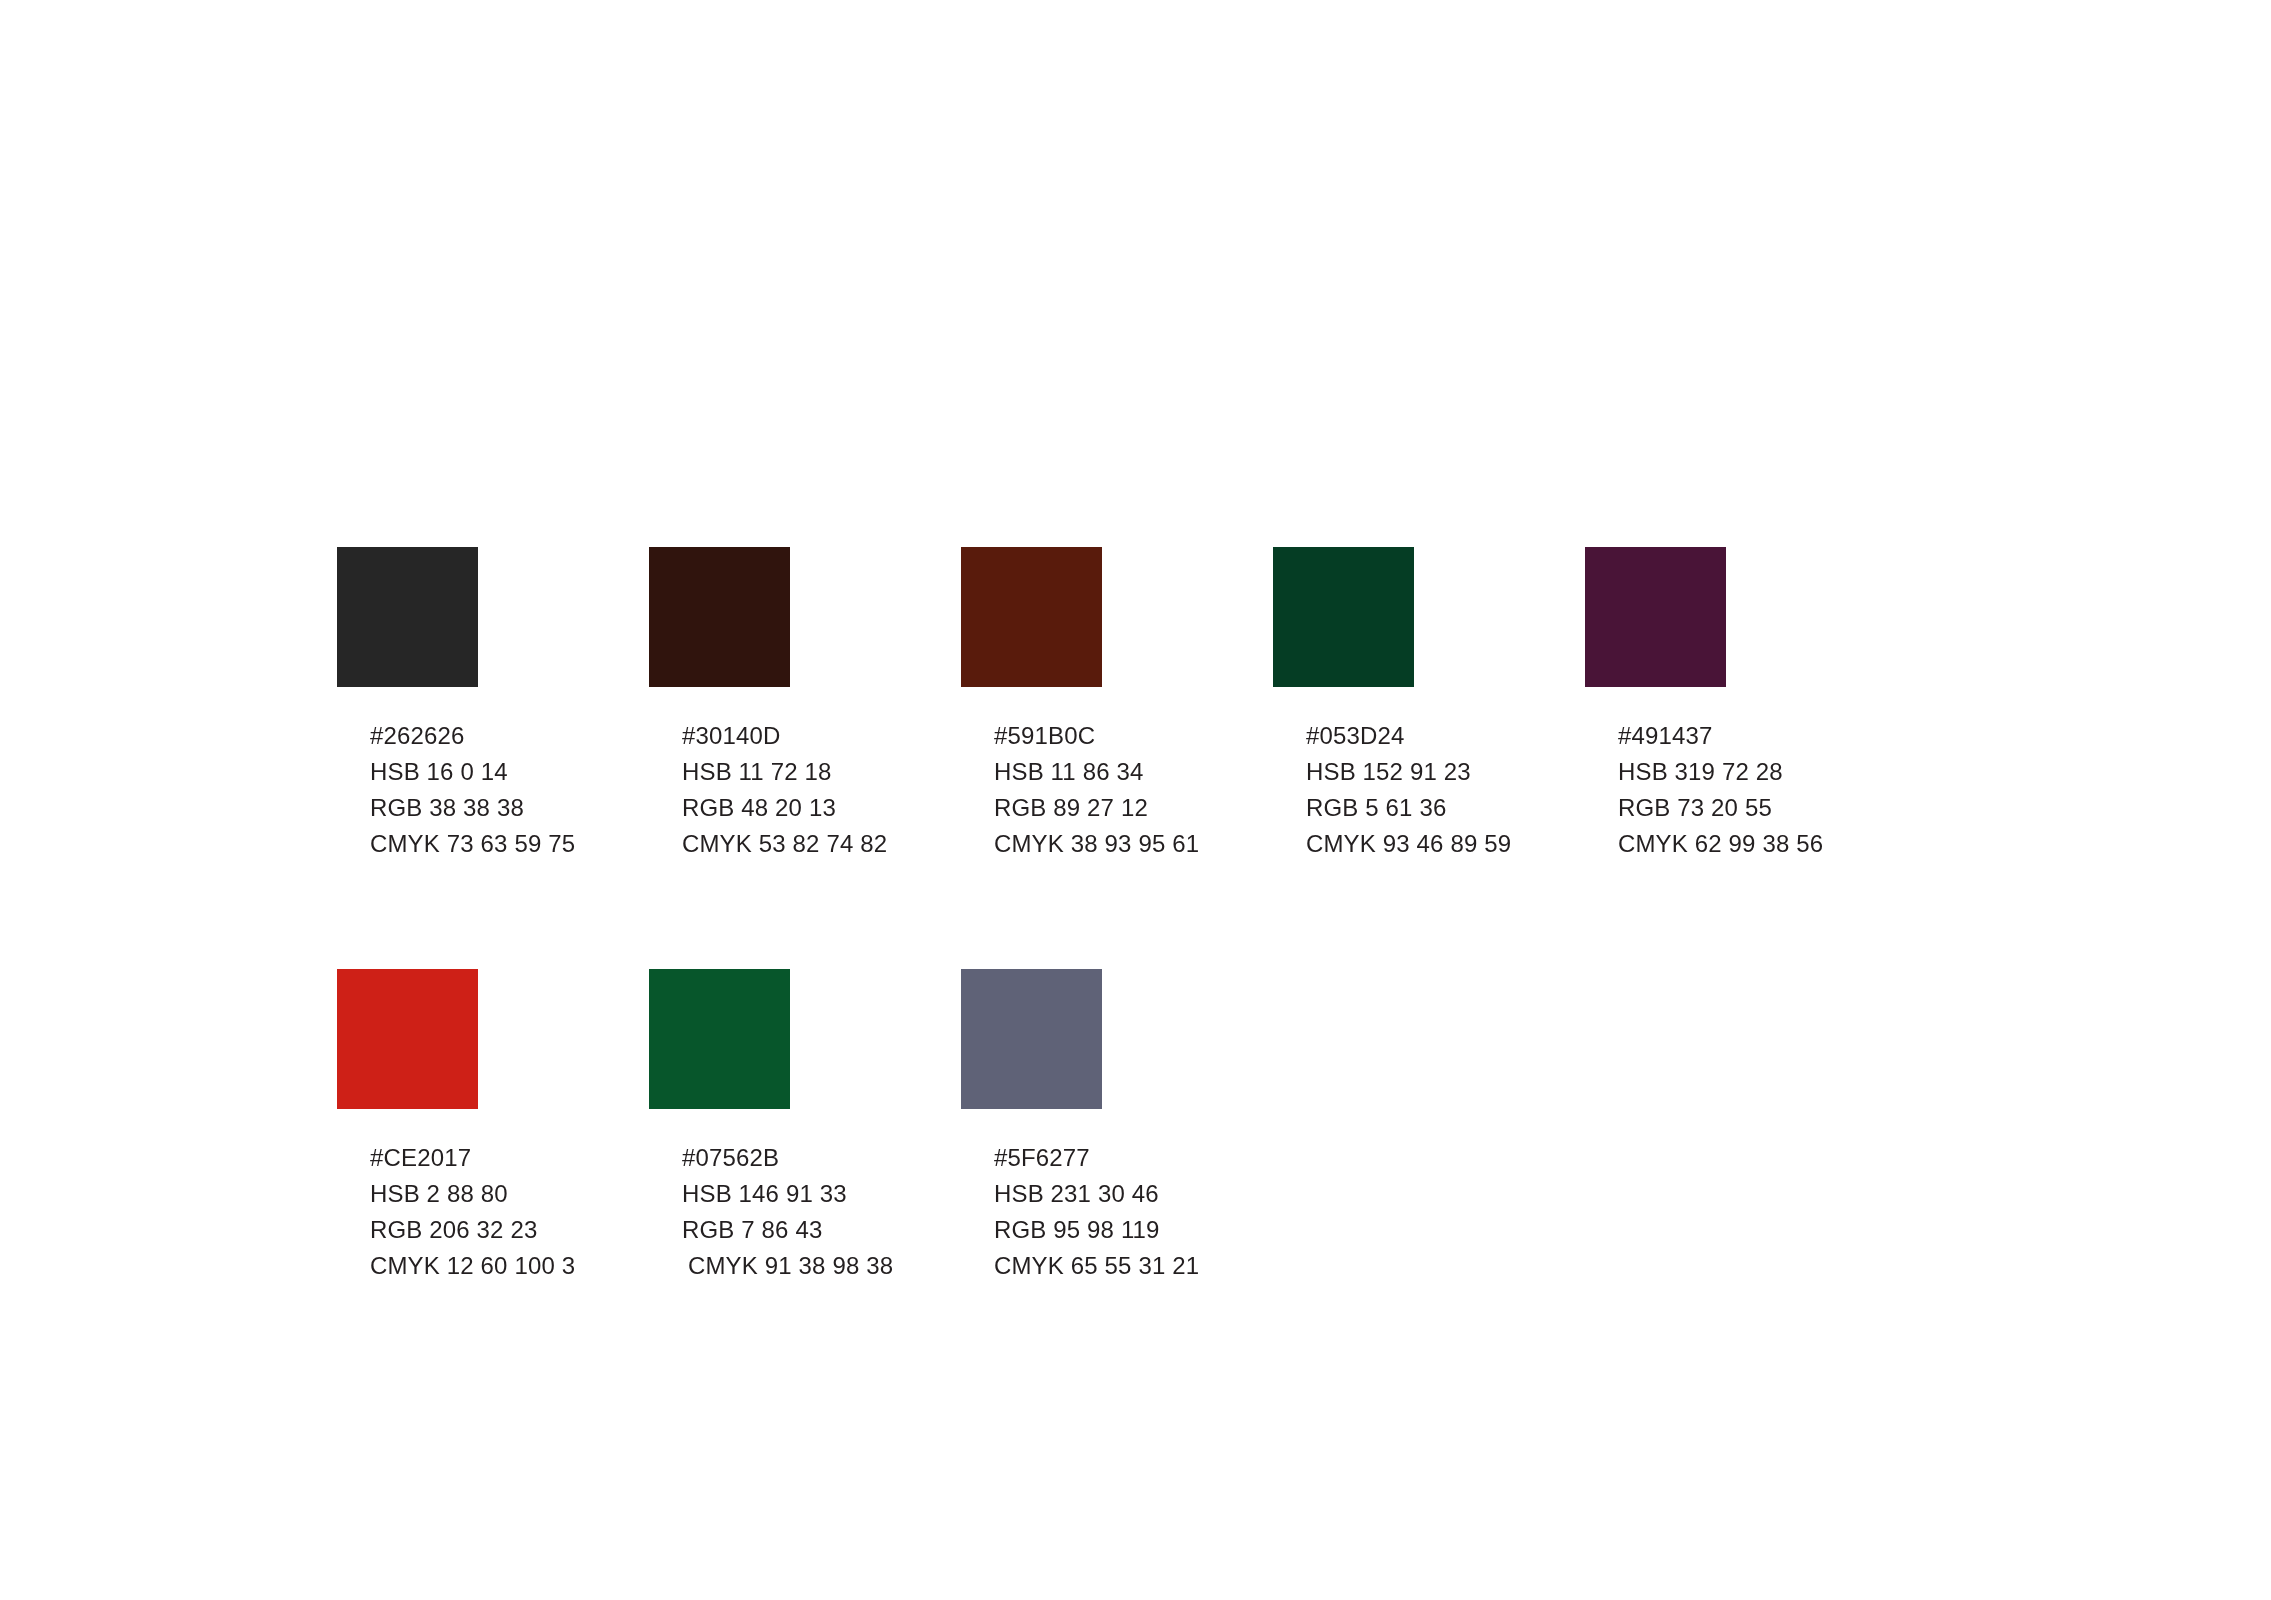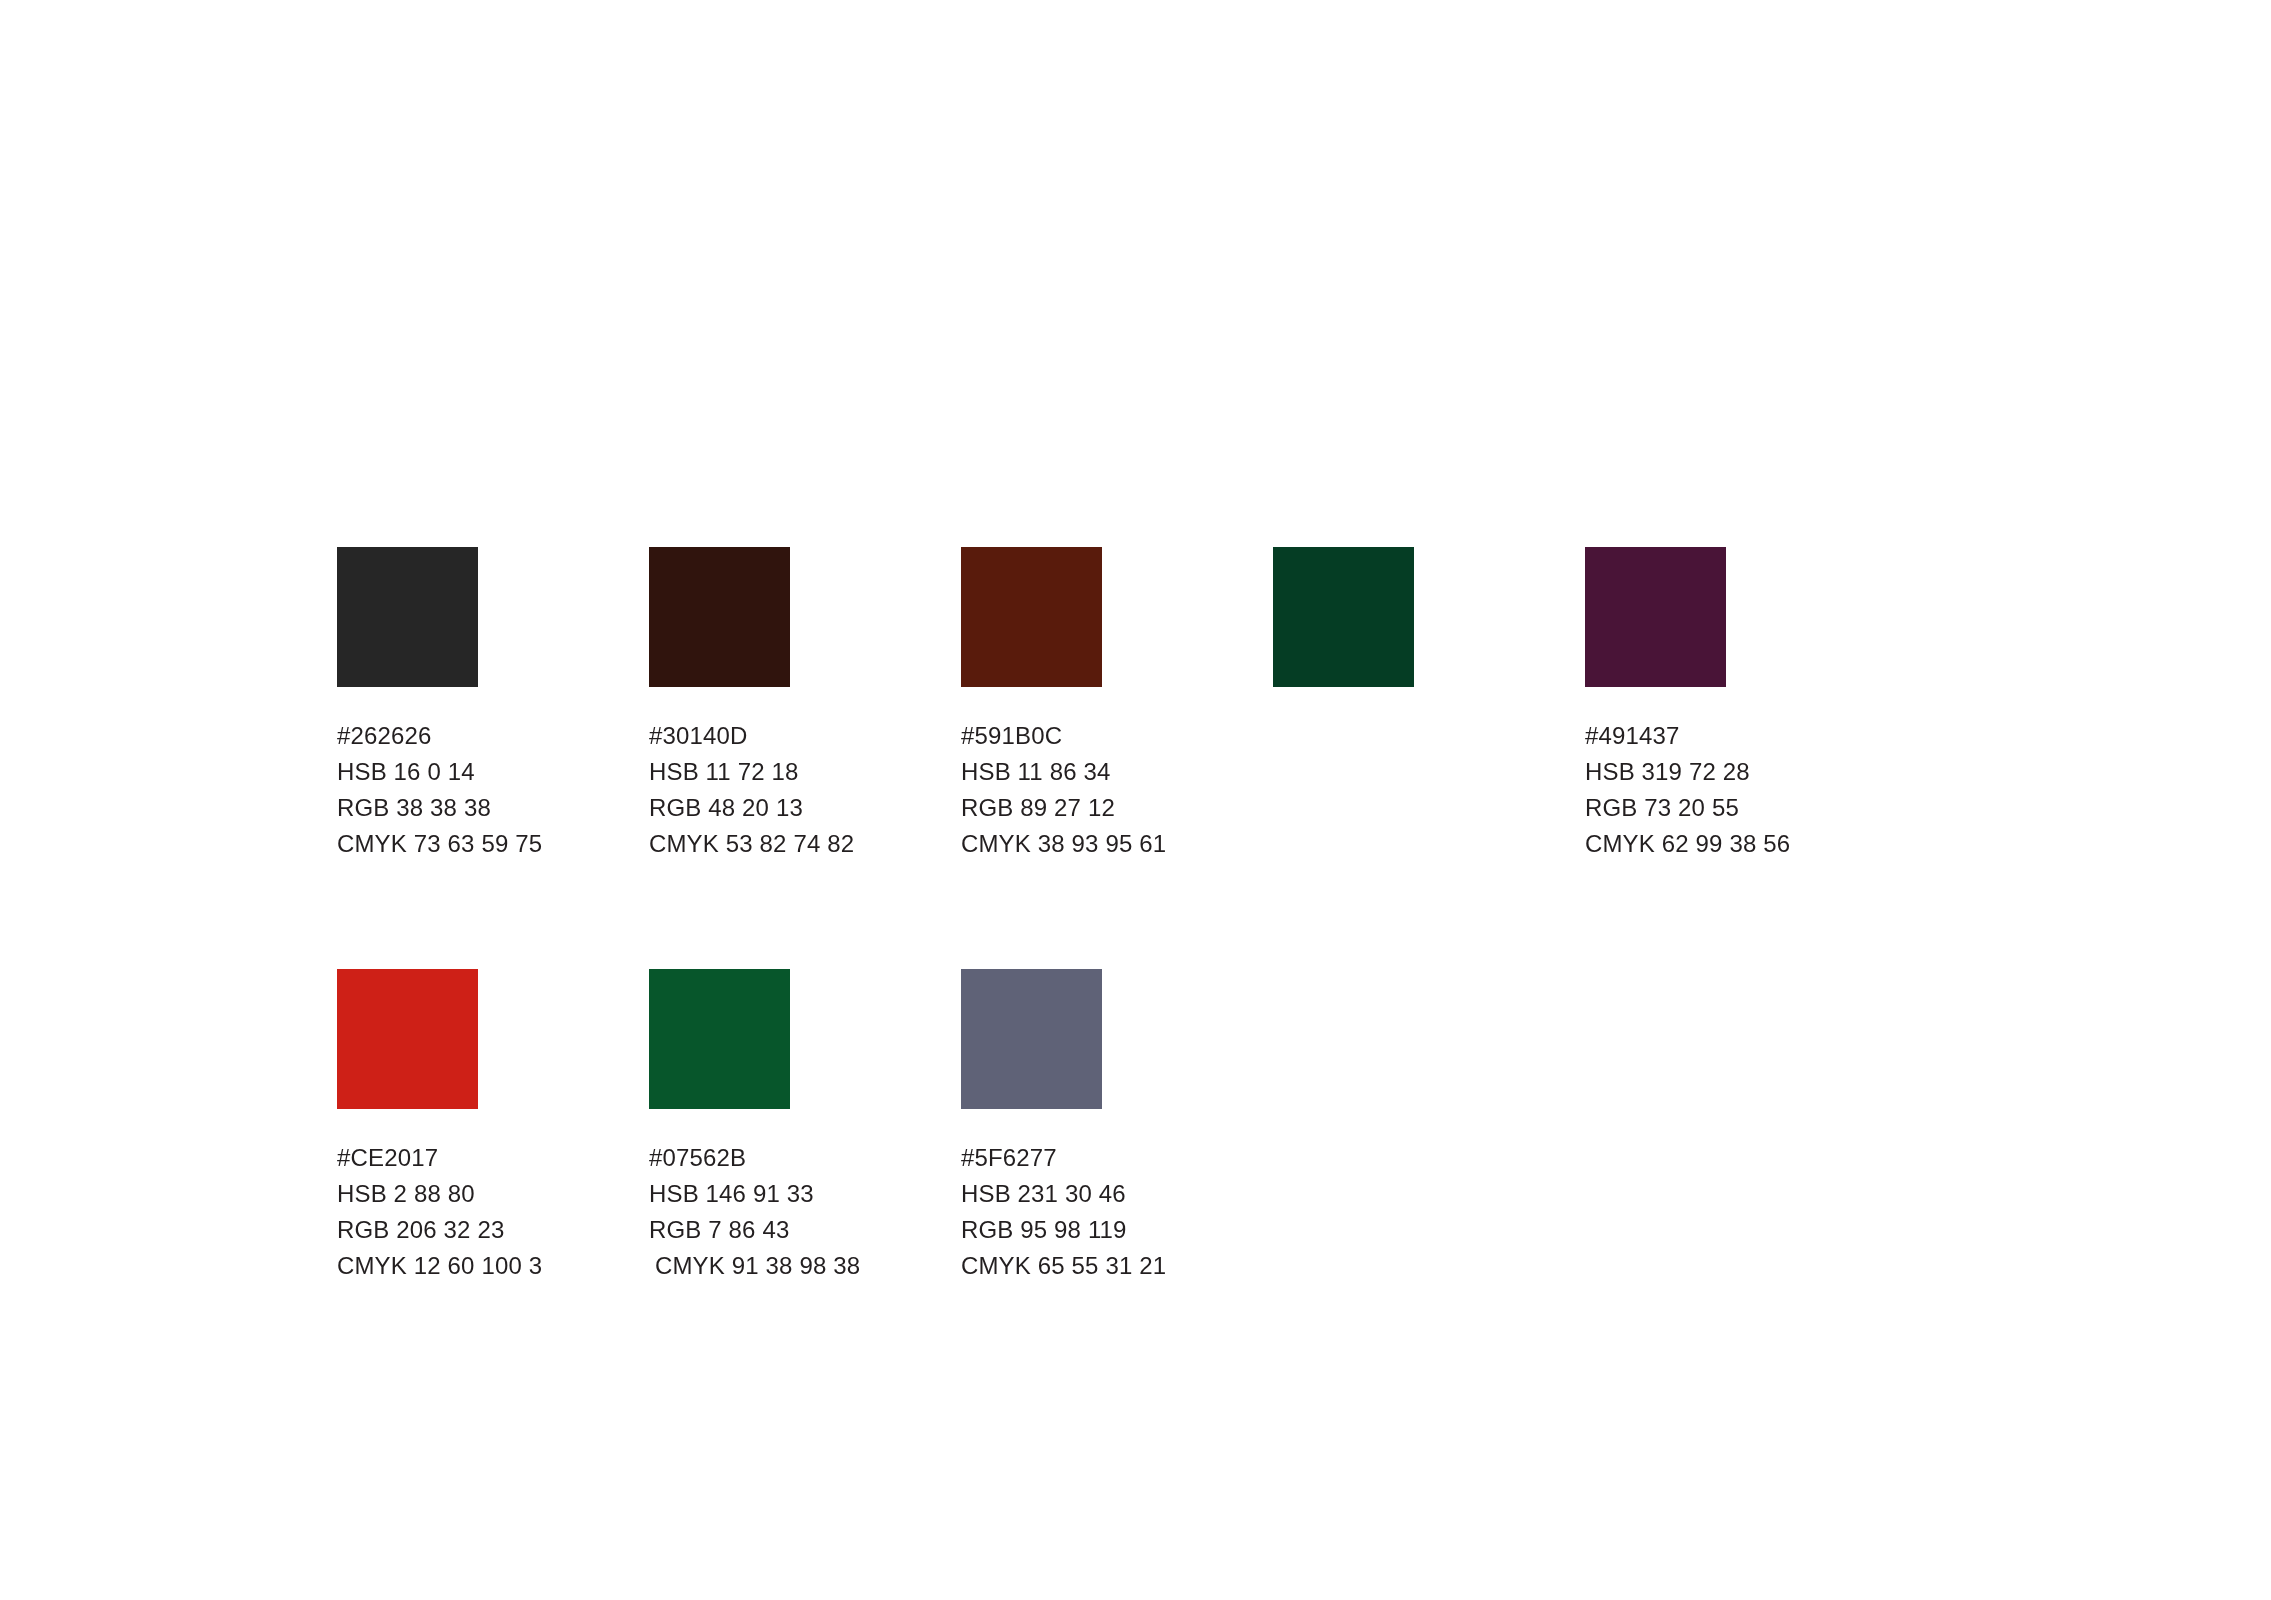--- a/index.html
+++ b/index.html
@@ -52,20 +52,21 @@
     display: block;
   }
 
   .swatch-specs {
     margin-top: 31px;
     color: #231f20;
     font-size: 24px;
     line-height: 36px;
     letter-spacing: 0.15px;
     white-space: nowrap;
+    margin-left: 33px;
   }
 
   .spec-line {
     display: block;
     height: 36px;
     color: #231f20;
     font-size: 24px;
     line-height: 36px;
     white-space: nowrap;
   }
@@ -103,20 +104,26 @@
           <div class="swatch-chip" style="background-color: rgb(89, 27, 12);"></div>
           <div class="swatch-specs">
             <span class="spec-line">#591B0C</span>
             <span class="spec-line">HSB 11 86 34</span>
             <span class="spec-line">RGB 89 27 12</span>
             <span class="spec-line">CMYK 38 93 95 61</span>
           </div>
         </div>
         <div class="swatch-cell">
           <div class="swatch-chip" style="background-color: rgb(5, 61, 36);"></div>
+          <div class="swatch-specs">
+            <span class="spec-line">#053D24</span>
+            <span class="spec-line">HSB 152 91 23</span>
+            <span class="spec-line">RGB 5 61 36</span>
+            <span class="spec-line">CMYK 93 46 89 59</span>
+          </div>
         </div>
         <div class="swatch-cell">
           <div class="swatch-chip" style="background-color: rgb(73, 20, 55);"></div>
           <div class="swatch-specs">
             <span class="spec-line">#491437</span>
             <span class="spec-line">HSB 319 72 28</span>
             <span class="spec-line">RGB 73 20 55</span>
             <span class="spec-line">CMYK 62 99 38 56</span>
           </div>
         </div>

